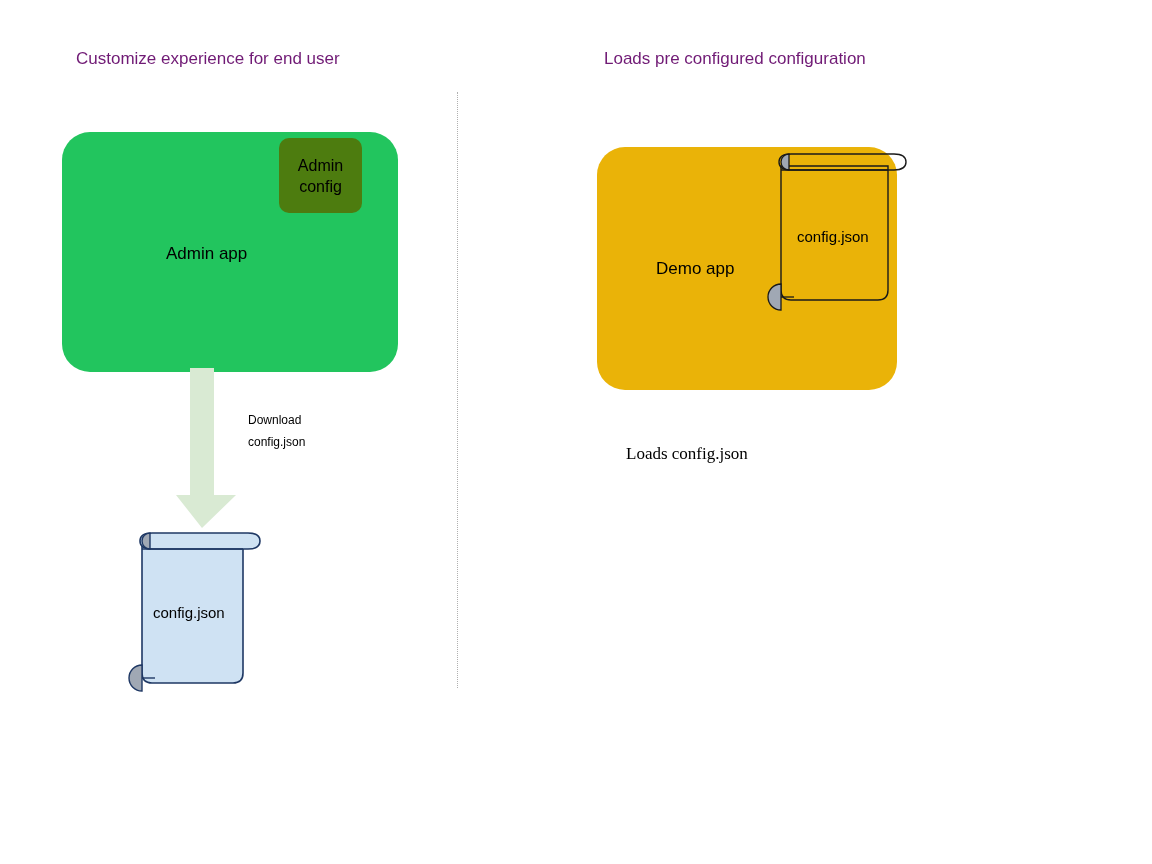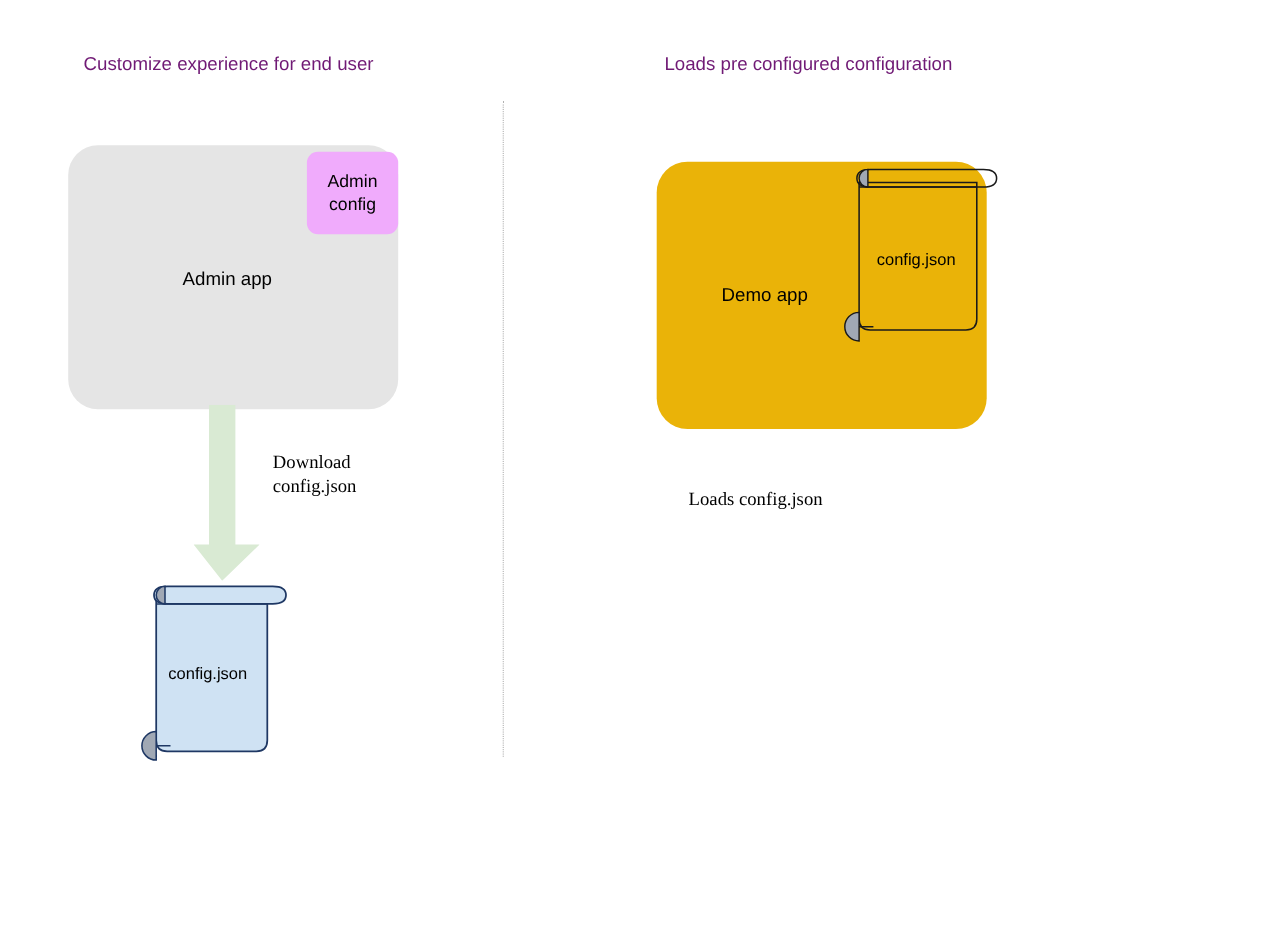--- a/index.html
+++ b/index.html
@@ -39,44 +39,43 @@
     height: 596px;
     border-left: 1px dotted #b0b0b0;
   }
 
   
   .app-box {
     border-radius: 28px;
   }
   #admin-app {
     left: 62px; top: 132px;
-    width: 300px; height: 240px;
-    background: #e5e5e5;
-    border-radius: 27px;
+    width: 336px; height: 240px;
+    background: #22c55e;
   }
   #demo-app {
     left: 597px; top: 147px;
     width: 300px; height: 243px;
     background: #eab308;
   }
   .app-label {
     position: absolute;
     font-size: 17px;
     line-height: 20px;
     white-space: nowrap;
     color: #000;
   }
   #admin-app-label { left: 104px; top: 112px; }
   #demo-app-label  { left: 59px;  top: 112px; }
 
   
   #admin-panel {
     left: 279px; top: 138px;
     width: 83px; height: 75px;
-    background: #f0abfc;
+    background: #4d7c0f;
     border-radius: 10px;
     display: flex;
     align-items: center;
     justify-content: center;
     text-align: center;
   }
   #admin-panel .chip-text {
     font-size: 16px;
     line-height: 21px;
     color: #000;
@@ -84,25 +83,24 @@
 
   
   #download-arrow {
     left: 176px; top: 368px;
     width: 60px; height: 160px;
   }
 
   
   #arrow-label {
     left: 248px; top: 409px;
-    font-size: 17px;
+    font-size: 12px;
     line-height: 22px;
     color: #000;
     white-space: nowrap;
-    font-family: Liberation Serif, serif;
   }
 
   
   #loads-label {
     left: 626px; top: 444px;
     font-size: 17px;
     line-height: 20px;
     color: #000;
     white-space: nowrap;
     font-family: Liberation Serif, serif;

